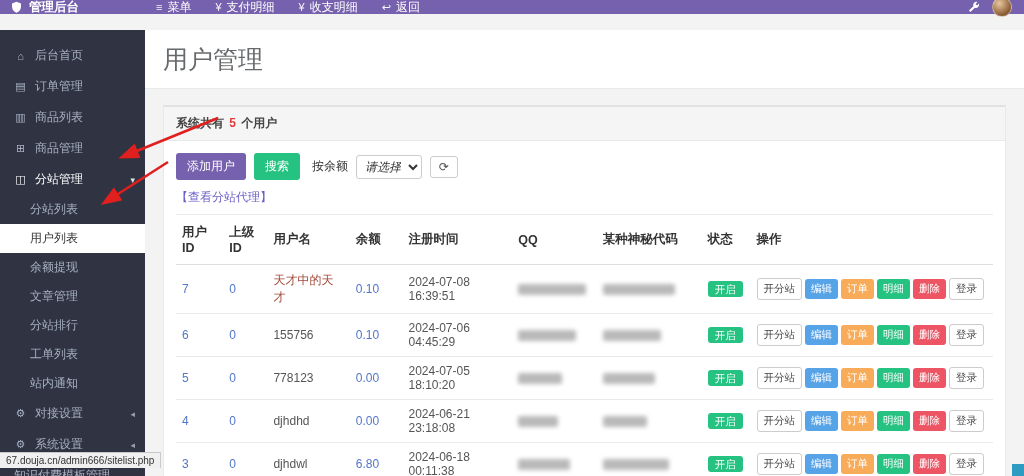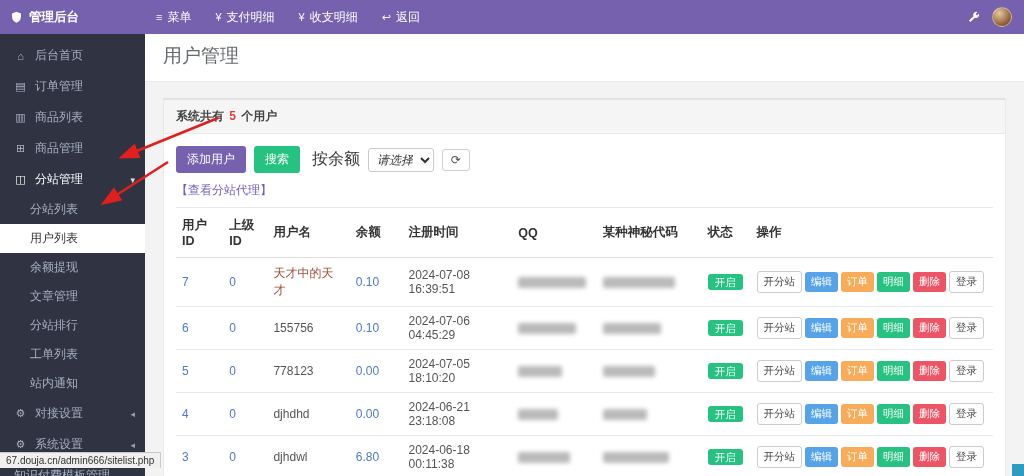--- a/index.html
+++ b/index.html
@@ -6,21 +6,21 @@
     --topbar:#7561ad; --sidebar:#2f3342; --green:#26c281; --blue:#57a3e8;
     --orange:#f8ac59; --red:#ed5565; --link:#5276c9; --agentlink:#6a5fc7; --count:#e03e3e;
   }
   *{box-sizing:border-box;}
   html,body{margin:0;padding:0;}
   body{
     width:1024px;height:476px;overflow:hidden;position:relative;
     font-family:"Liberation Sans","DejaVu Sans",sans-serif;background:#f3f3f4;
   }
   
-  .topbar{position:absolute;top:0;left:0;right:0;height:34px;background:var(--topbar);
+  .topbar{position:absolute;top:0;left:0;right:0;height:14px;background:var(--topbar);
     display:flex;align-items:center;color:#fff;z-index:6;}
   .brand{width:150px;display:flex;align-items:center;gap:6px;padding-left:10px;
     font-weight:bold;font-size:12.5px;cursor:pointer;}
   .brand svg{flex:0 0 auto;}
   .topmenu{display:flex;gap:24px;margin-left:6px;font-size:12px;}
   .top-item{display:flex;align-items:center;gap:5px;color:#fff;cursor:pointer;text-decoration:none;}
   .top-ico{font-size:11px;opacity:.92;}
   .top-right{margin-left:auto;display:flex;align-items:center;gap:12px;padding-right:12px;}
   .wrench{display:flex;align-items:center;cursor:pointer;}
   .avatar{width:20px;height:20px;border-radius:50%;cursor:pointer;
@@ -35,34 +35,34 @@
   .s-ico{width:13px;font-size:11px;text-align:center;flex:0 0 auto;}
   .chev{margin-left:auto;font-size:9px;opacity:.85;}
   .sub-item{display:block;padding:6px 10px 6px 30px;font-size:12px;color:#a7b1c2;
     cursor:pointer;text-decoration:none;}
   .sub-item.active{background:#fff;color:#333;}
   .side-scroll{position:absolute;left:7px;bottom:17px;width:124px;height:7px;border-radius:4px;
     background:#cbc3e3;opacity:.95;cursor:pointer;}
   
   .main{position:absolute;left:145px;top:30px;right:0;bottom:0;overflow:hidden;}
   .page-head{background:#fff;border-bottom:1px solid #e7eaec;padding:13px 18px 12px;}
-  .page-head h1{margin:0;font-size:19px;font-weight:normal;color:#676a6c;}
+  .page-head h1{margin:0;font-size:25px;font-weight:normal;color:#676a6c;}
   .content{padding:16px 18px;}
   .panel{background:#fff;border:1px solid #e7eaec;border-top:2px solid #e0e2e4;}
   .panel-head{padding:8px 12px;font-size:12px;font-weight:bold;color:#454545;
     background:#f5f5f6;border-bottom:1px solid #e7eaec;}
   .count{color:var(--count);padding:0 2px;}
   .panel-body{padding:12px 12px 20px;}
   .toolbar{display:flex;align-items:center;gap:8px;}
   .btn{border:none;border-radius:3px;color:#fff;font-size:12px;padding:5px 11px;
     cursor:pointer;font-family:inherit;}
   .btn.purple{background:var(--topbar);}
   .btn.green{background:var(--green);}
   .btn.ghost{background:#fff;border:1px solid #ccc;color:#555;padding:3px 8px;font-size:12px;}
-  .filter-label{font-size:16px;color:#333;margin-left:4px;}
+  .filter-label{font-size:12px;color:#333;margin-left:4px;}
   select{font-size:12px;padding:3px 4px;border:1px solid #ccc;border-radius:3px;color:#333;
     background:#fff;font-family:inherit;font-style:italic;}
   .agent-link{display:inline-block;margin:9px 0 4px;font-size:12px;color:var(--agentlink);
     text-decoration:none;cursor:pointer;}
   table{width:100%;border-collapse:collapse;margin-top:4px;}
   thead th{text-align:left;font-size:12.5px;color:#333;padding:9px 6px;
     border-top:1px solid #e7eaec;border-bottom:1px solid #ddd;font-weight:bold;}
   tbody td{font-size:12px;color:#555;padding:7px 6px;border-bottom:1px solid #e7eaec;}
   .tlink{color:var(--link);text-decoration:none;cursor:pointer;}
   .blur{height:11px;background:#b9b9b9;border-radius:2px;filter:blur(2px);}

